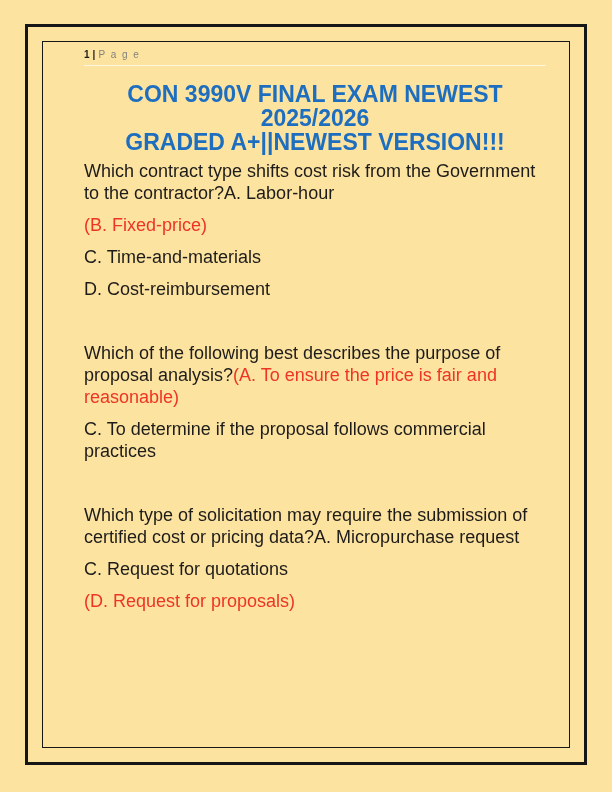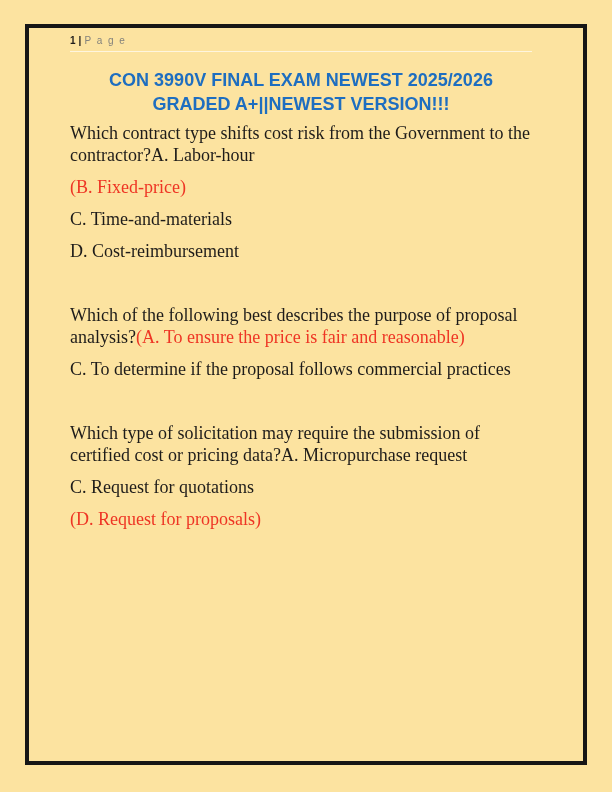--- a/index.html
+++ b/index.html
@@ -15,21 +15,21 @@
   body {
     font-family: "Liberation Sans", sans-serif;
     background: var(--page-background);
     position: relative;
     overflow: hidden;
   }
   .frame {
     position: absolute;
     top: 24px; left: 25px; right: 25px; bottom: 27px;
     border: 3px solid var(--frame);
-    padding: 0;
+    padding: 14px;
   }
   .frame-inner {
     width: 100%; height: 100%;
     border: 1px solid var(--frame);
     padding: 6px 30px 0 41px;
     overflow: hidden;
   }
   .doc-header {
     width: 462px;
     font-size: 10px;
@@ -40,30 +40,29 @@
   }
   .doc-header .page-num { font-weight: 700; color: #1E1C1A; }
   .doc-header .sep { font-weight: 700; color: #1E1C1A; padding: 0 3px; }
   .doc-header .page-label { color: var(--header-text); letter-spacing: 1.5px; }
   .title-block {
     margin: 16px 0 6px 0;
     width: 462px;
     text-align: center;
     color: var(--title-blue);
     font-weight: 700;
-    font-size: 18px;
+    font-size: 23px;
     line-height: 24px;
   }
   .body-col { width: 462px; }
   .para {
     font-size: 18px;
     line-height: 22px;
     color: var(--body-text);
     margin-bottom: 10px;
-    font-family: Liberation Serif, serif;
   }
   .para .red { color: var(--answer-red); }
   .q-spacer { height: 22px; margin-bottom: 10px; }
 </style>
 </head>
 <body>
 
 <div class="frame">
   <div class="frame-inner">
 

